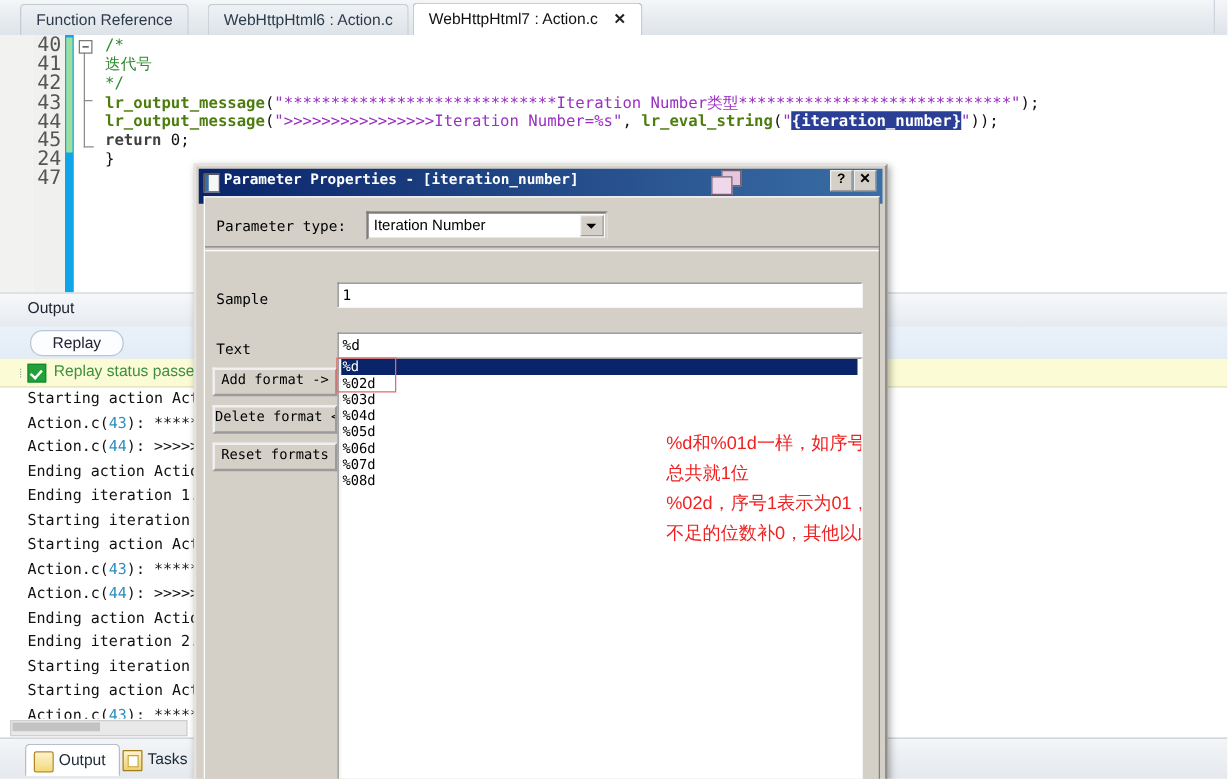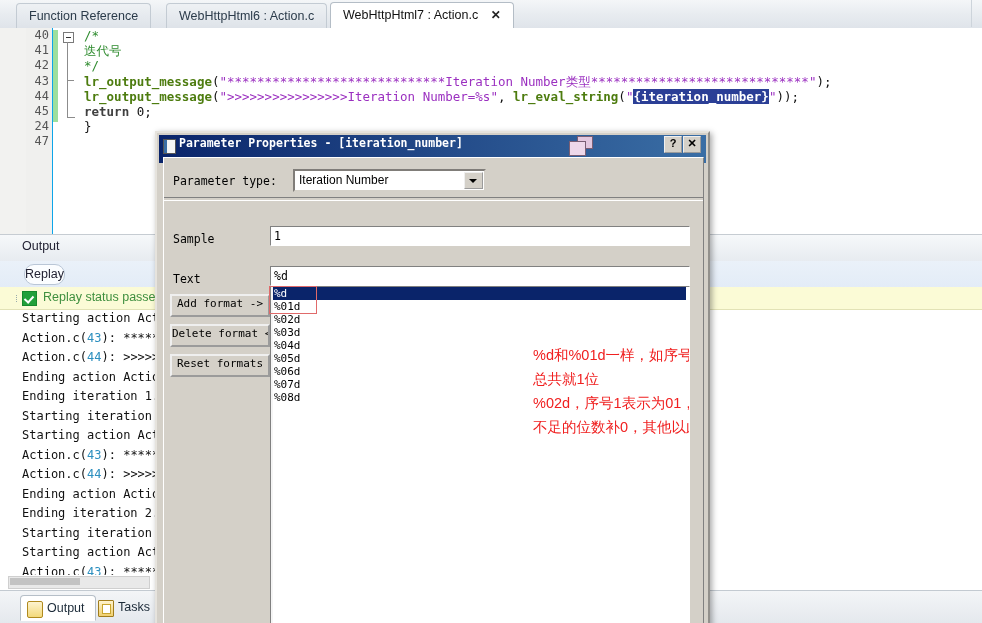--- a/index.html
+++ b/index.html
@@ -35,22 +35,22 @@
   #tabbar .rightcap{position:absolute;right:0;top:0;width:10px;height:27px;
     background:linear-gradient(to bottom,#f4f6f8,#dfe4ea);border-left:1px solid #cdd4db;}
 
   
   #editor{
     position:absolute;left:0;top:28px;width:982px;height:206px;background:#fff;
     font-family:"DejaVu Sans Mono","Liberation Mono",monospace;font-size:12.5px;
   }
   #editor .leftpad{position:absolute;left:0;top:0;width:26px;height:206px;background:#f2f2f0;}
   #gutter{position:absolute;left:26px;top:0;width:26px;height:206px;
-    background:#f0f0ee;border-right:1px solid #0ea5e9;color:#555;
-    text-align:right;font-size:12px;font-family:"DejaVu Sans Mono",monospace;}
+    background:#f0f0ee;border-right:7px solid #0ea5e9;color:#555;
+    text-align:right;font-size:16px;font-family:"DejaVu Sans Mono",monospace;}
   #gutter div{height:15.2px;line-height:15.2px;padding-right:3px;}
   #changebar{position:absolute;left:53px;top:2px;width:5px;height:92px;background:#9ddf9d;}
   #foldcol{position:absolute;left:60px;top:0;width:22px;height:206px;}
   #foldbox{position:absolute;left:3px;top:4px;width:9px;height:9px;border:1px solid #7a7a7a;background:#fff;}
   #foldbox:after{content:"";position:absolute;left:2px;top:4px;width:5px;height:1px;background:#333;}
   #foldline{position:absolute;left:7px;top:14px;width:1px;height:76px;background:#8c8c8c;}
   #foldtick{position:absolute;left:7px;top:52px;width:7px;height:1px;background:#8c8c8c;}
   #foldend{position:absolute;left:7px;top:89px;width:8px;height:1px;background:#8c8c8c;}
   #code{position:absolute;left:84px;top:0;right:0;height:206px;white-space:pre;}
   #code .ln{height:15.2px;line-height:15.2px;}
@@ -63,21 +63,21 @@
   .c-sel{background:#2b3f96;color:#fff;font-weight:bold;}
 
   
   #outpanel{position:absolute;left:0;top:234px;width:982px;height:356px;background:#fff;
             border-top:1px solid #c6ccd2;}
   #outpanel .panelhdrbg{position:absolute;left:0;top:0;width:982px;height:26px;
             background:linear-gradient(to bottom,#f6f8fa,#e7ebf0);border-bottom:1px solid #ccd3da;}
   #outTitle{position:absolute;left:22px;top:4px;font-size:12.5px;color:#223;}
   #replaybar{position:absolute;left:0;top:26px;width:982px;height:26px;
              background:linear-gradient(to bottom,#eaf1f9,#e3ecf7);border-bottom:1px solid #c8d2de;}
-  #replayPill{position:absolute;left:24px;top:3px;height:19px;line-height:19px;padding:0 0;
+  #replayPill{position:absolute;left:24px;top:3px;height:19px;line-height:19px;padding:0 17px;
               border:1px solid #b9c6d6;border-radius:10px;background:#fbfdff;font-size:12.5px;color:#223;text-align:center;}
   #statusline{position:absolute;left:0;top:52px;width:982px;height:22px;background:#fbfbd6;
               border-bottom:1px solid #e2e2b6;}
   #statusIcon{position:absolute;left:22px;top:4px;width:13px;height:13px;background:#22a03a;
               border:1px solid #158a2c;}
   #statusIcon:after{content:"";position:absolute;left:3px;top:2px;width:4px;height:7px;
               border:solid #fff;border-width:0 2px 2px 0;transform:rotate(42deg);}
   #statusText{position:absolute;left:43px;top:3px;font-size:12.5px;color:#3f8f3f;}
   #loglist{position:absolute;left:0;top:74px;width:982px;height:266px;overflow:hidden;
            font-family:"DejaVu Sans Mono","Liberation Mono",monospace;font-size:12px;}
@@ -292,21 +292,20 @@
       <span id="textVal">%d</span>
     </div>
 
     <div class="dlgBtn" id="btnAddFmt">Add format -&gt;</div>
     <div class="dlgBtn" id="btnDelFmt">Delete format &lt;-</div>
     <div class="dlgBtn" id="btnResetFmt">Reset formats</div>
 
     <div id="fmtList">
       <div id="listScrollGutter"></div>
       <div class="fi sel">%d</div>
-        <div class="fi">%01d</div>
         <div class="fi">%02d</div>
         <div class="fi">%03d</div>
         <div class="fi">%04d</div>
         <div class="fi">%05d</div>
         <div class="fi">%06d</div>
         <div class="fi">%07d</div>
         <div class="fi">%08d</div>
         <div id="annot">%d和%01d一样，如序号1就表示为1
 总共就1位
 %02d，序号1表示为01，总共有2位

